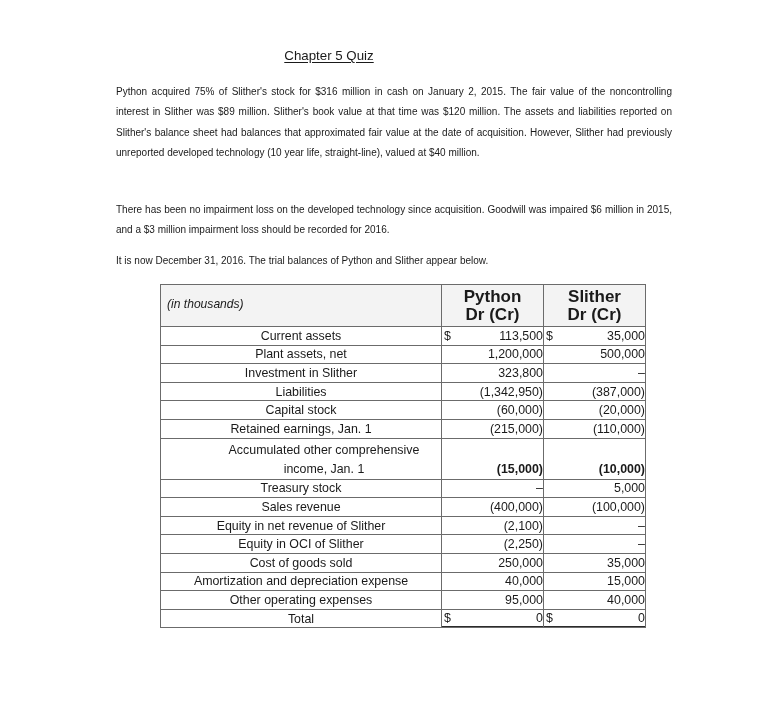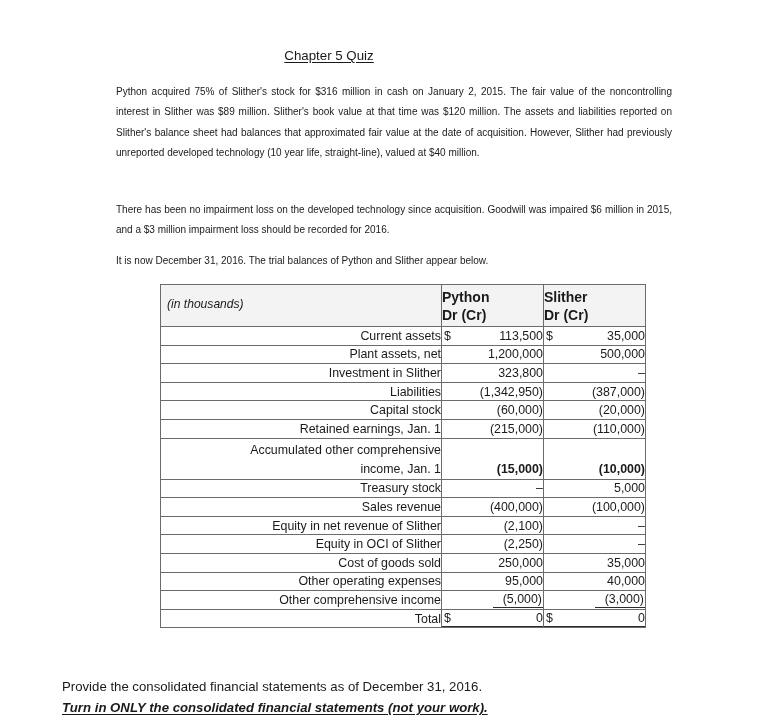--- a/index.html
+++ b/index.html
@@ -79,33 +79,34 @@
   .hd-units {
     position: absolute;
     left: 6px;
     bottom: 15px;
     font-style: italic;
     font-size: 12.1px;
     white-space: nowrap;
   }
   .hd-col {
     height: 41px;
+    text-align: center;
     font-weight: bold;
-    font-size: 14px;
+    font-size: 17px;
     line-height: 18px;
     padding: 2px 0 2px 0;
   }
   .hd-col .l1 { display: block; }
   .hd-col .l2 { display: block; }
 
   .row-label {
     padding: 2px 0 2px 6px;
     height: 17.6px;
     white-space: nowrap;
-    text-align: right;
+    text-align: center;
   }
   .row-label.two-line {
     height: 38px;
     line-height: 19px;
     white-space: normal;
     vertical-align: top;
     padding-top: 2px;
     padding-left: 46px;
   }
   .num {
@@ -260,47 +261,41 @@
           <td class="row-label">Equity in OCI of Slither</td>
           <td class="num"><span>(2,250)</span></td>
           <td class="num"><span>–</span></td>
         </tr>
         <tr>
           <td class="row-label">Cost of goods sold</td>
           <td class="num"><span>250,000</span></td>
           <td class="num"><span>35,000</span></td>
         </tr>
         <tr>
+          <td class="row-label">Amortization and depreciation expense</td>
+          <td class="num"><span>40,000</span></td>
+          <td class="num"><span>15,000</span></td>
+        </tr>
+        <tr>
           <td class="row-label">Other operating expenses</td>
           <td class="num"><span>95,000</span></td>
           <td class="num"><span>40,000</span></td>
-        </tr>
-        <tr>
-          <td class="row-label">Other comprehensive income</td>
-          <td class="num"><span class="ruled">(5,000)</span></td>
-          <td class="num"><span class="ruled">(3,000)</span></td>
         </tr>
         <tr class="row-total">
           <td class="row-label">Total</td>
           <td class="num total-cell">
             <span class="tot-inner">
               <span class="dollar">$</span>
               <span class="val">0</span>
             </span>
           </td>
           <td class="num total-cell">
             <span class="tot-inner">
               <span class="dollar">$</span>
               <span class="val">0</span>
             </span>
           </td>
         </tr>
       </tbody>
   </table>
 
-  <div class="footer-block">
-    <div class="footer-line-1">Provide the consolidated financial statements as of December 31, 2016.</div>
-    <div class="footer-line-2">
-      <span>Turn in ONLY the consolidated financial statements (not your work).</span>
-    </div>
-  </div>
 
 </div>
 
 </body></html>

